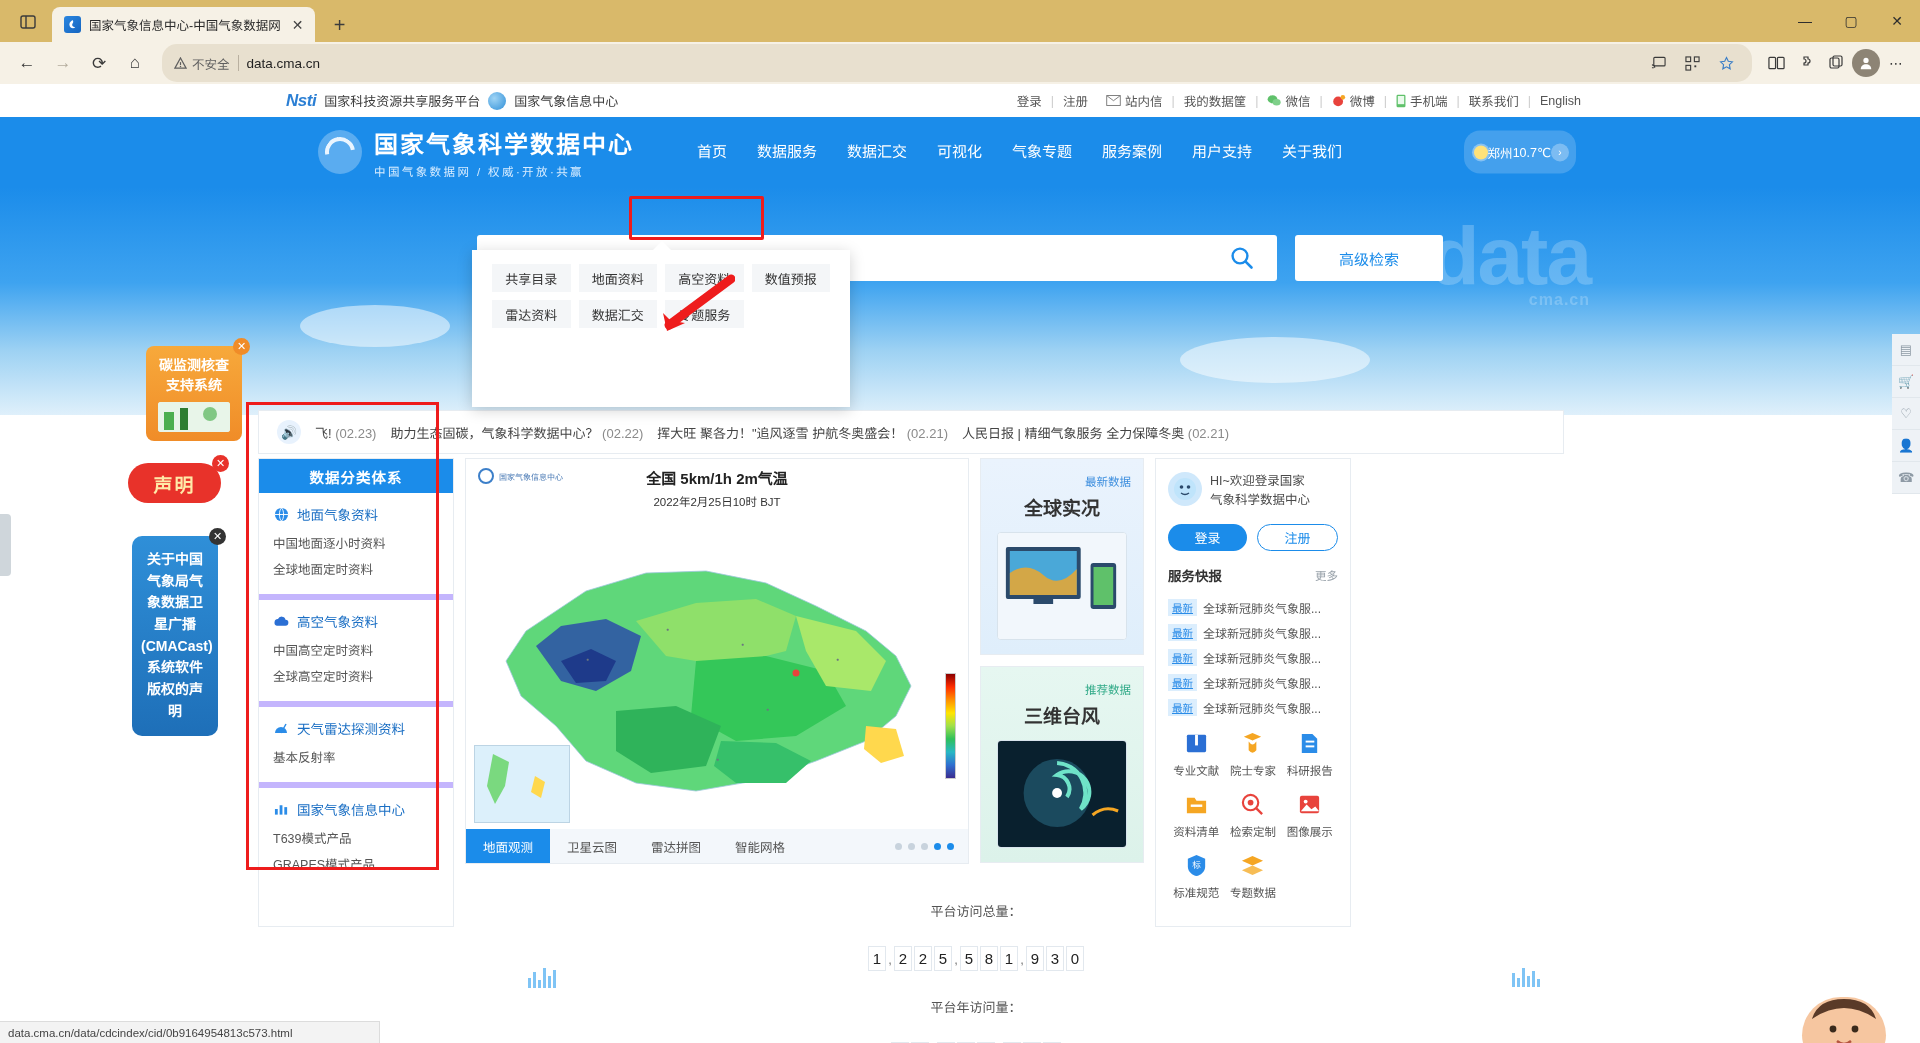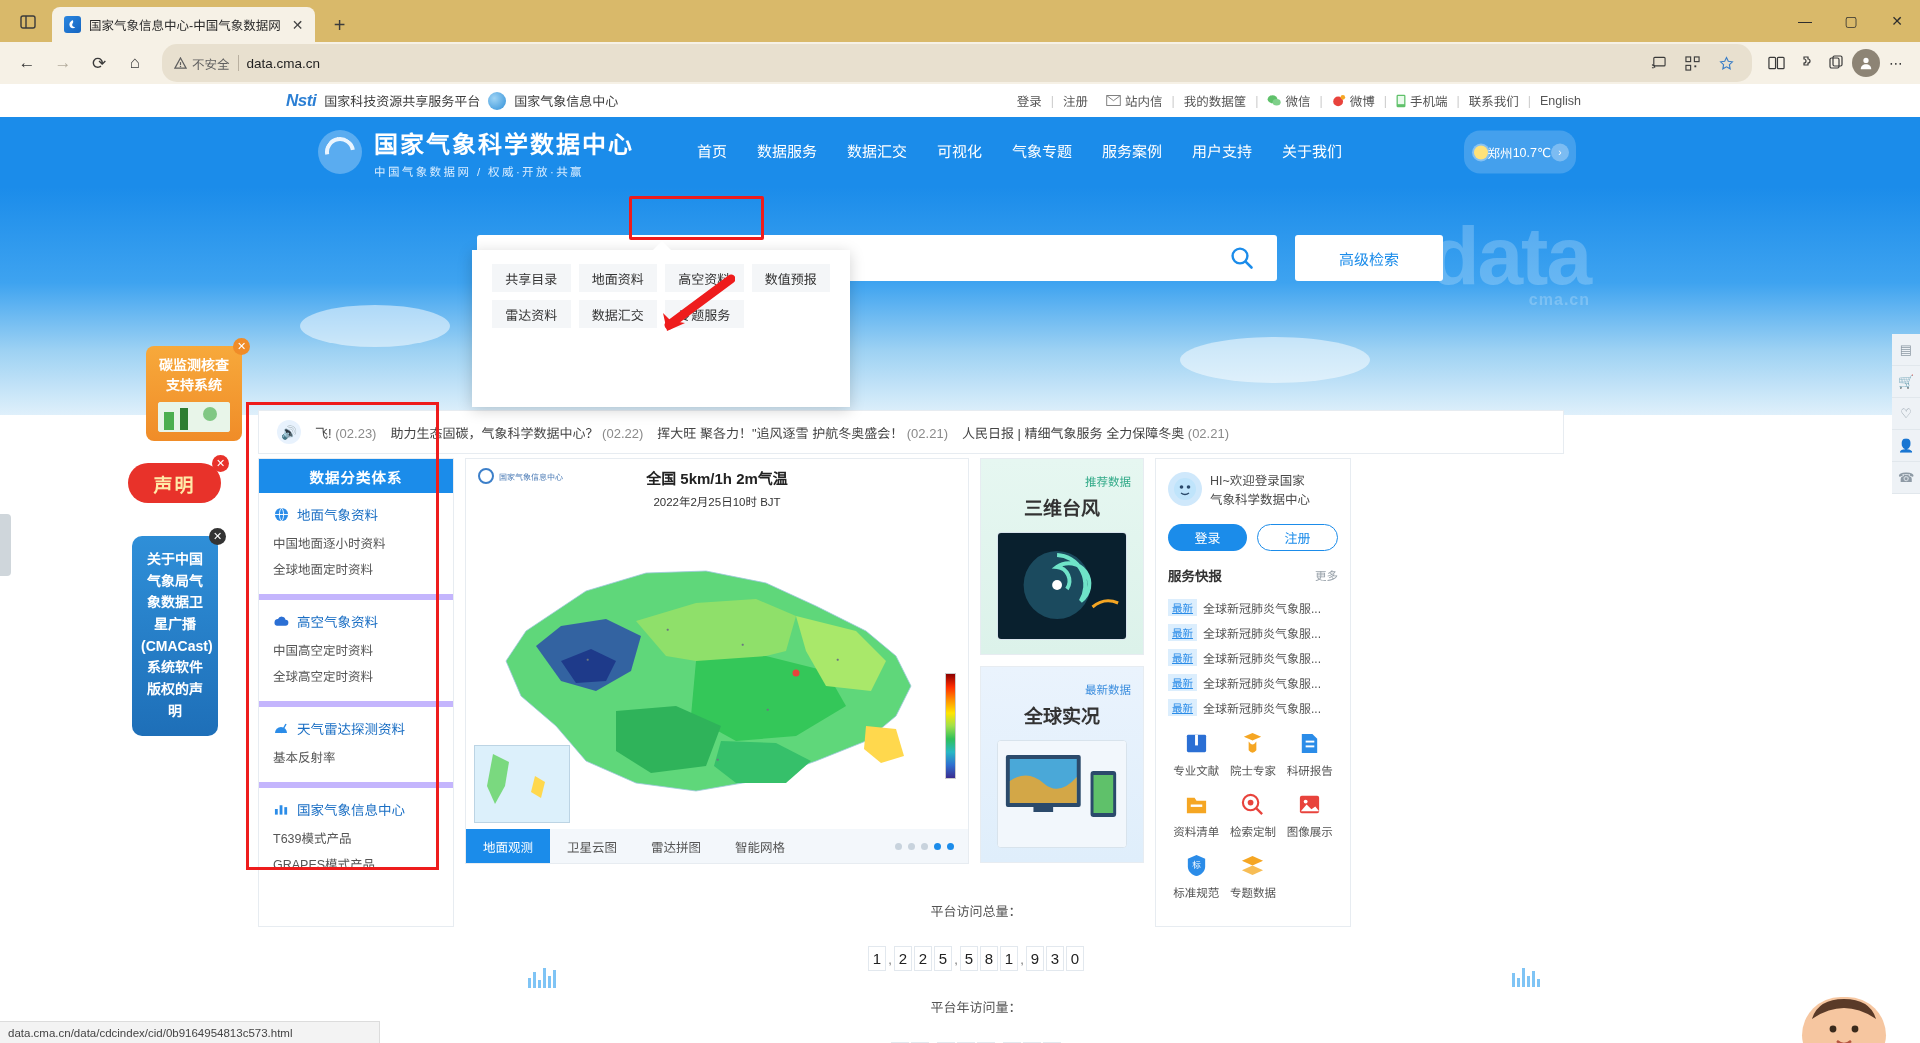--- a/index.html
+++ b/index.html
@@ -663,45 +663,45 @@
             <span class="mdot"></span>
             <span class="mdot"></span>
             <span class="mdot"></span>
             <span class="mdot on"></span>
             <span class="mdot on"></span>
           </div>
         </div>
       </div>
 
       <div class="promocol">
-        <div class="promo p2">
-          <div class="ptag">推荐数据</div>
-          <div class="ptitle">三维台风</div>
-          <div class="pimg">
-            <svg width="100%" height="100%" viewBox="0 0 130 106" preserveAspectRatio="none">
-                <rect width="130" height="106" fill="#09202e"></rect>
-                <circle cx="60" cy="52" r="34" fill="#1b4a5e"></circle>
-                <path d="M60 22 a30 30 0 0 1 24 46 a20 20 0 0 0-24-34 a14 14 0 0 1 10 22" fill="none" stroke="#6fe3c8" stroke-width="4"></path>
-                <circle cx="60" cy="52" r="5" fill="#fff"></circle>
-                <path d="M96 74 q12-10 26-4" stroke="#f5a623" stroke-width="3" fill="none"></path>
-              </svg>
-          </div>
-        </div>
         <div class="promo p1">
           <div class="ptag">最新数据</div>
           <div class="ptitle">全球实况</div>
           <div class="pimg">
             <svg width="100%" height="100%" viewBox="0 0 130 106" preserveAspectRatio="none">
                 <rect width="130" height="106" fill="#f2f7fc"></rect>
                 <rect x="8" y="14" width="76" height="52" rx="2" fill="#2b4a6b"></rect>
                 <rect x="12" y="18" width="68" height="44" fill="#4aa8d8"></rect>
                 <path d="M12 40 q18-12 34 2 t34-6 v26 h-68z" fill="#f5a623" opacity=".8"></path>
                 <rect x="36" y="66" width="20" height="5" fill="#2b4a6b"></rect>
                 <rect x="94" y="30" width="26" height="46" rx="3" fill="#2b4a6b"></rect>
                 <rect x="97" y="34" width="20" height="38" fill="#5fc16a"></rect>
+              </svg>
+          </div>
+        </div>
+        <div class="promo p2">
+          <div class="ptag">推荐数据</div>
+          <div class="ptitle">三维台风</div>
+          <div class="pimg">
+            <svg width="100%" height="100%" viewBox="0 0 130 106" preserveAspectRatio="none">
+                <rect width="130" height="106" fill="#09202e"></rect>
+                <circle cx="60" cy="52" r="34" fill="#1b4a5e"></circle>
+                <path d="M60 22 a30 30 0 0 1 24 46 a20 20 0 0 0-24-34 a14 14 0 0 1 10 22" fill="none" stroke="#6fe3c8" stroke-width="4"></path>
+                <circle cx="60" cy="52" r="5" fill="#fff"></circle>
+                <path d="M96 74 q12-10 26-4" stroke="#f5a623" stroke-width="3" fill="none"></path>
               </svg>
           </div>
         </div>
       </div>
 
       <div class="userpanel">
         <div class="greet">
           <span class="av">
             <svg width="26" height="26" viewBox="0 0 26 26">
                 <circle cx="13" cy="13" r="11" fill="#bfe4fb"></circle>

